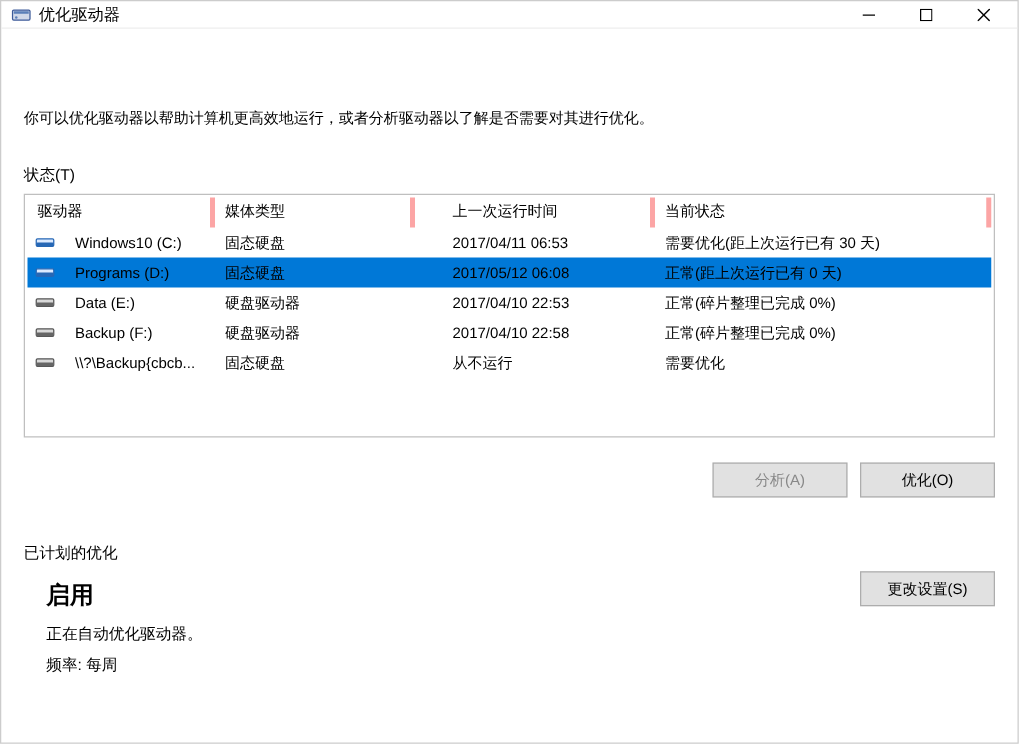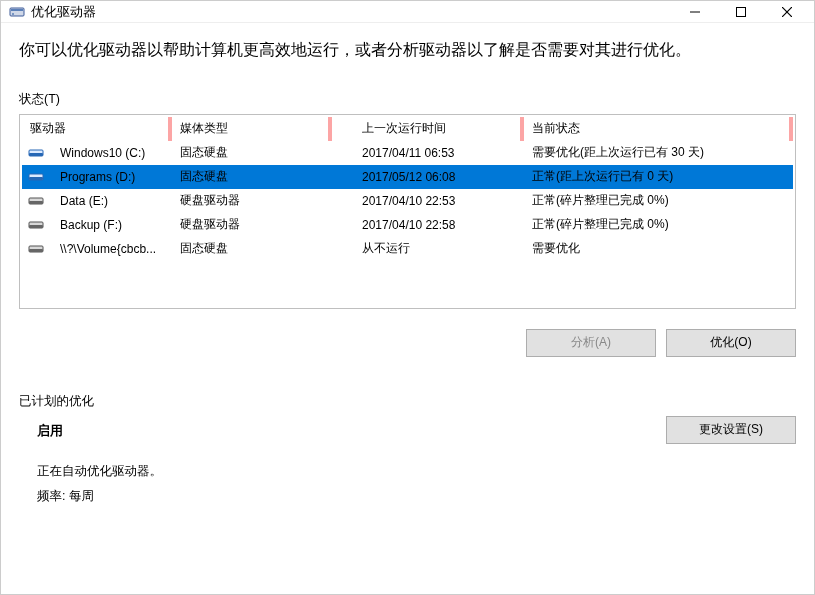--- a/index.html
+++ b/index.html
@@ -34,23 +34,24 @@
       display: flex; align-items: center; justify-content: center;
       color: #000;
     }
     .content {
       padding: 14px 18px 6px 18px;
       flex: 1;
       display: flex;
       flex-direction: column;
     }
     .description {
-      font-size: 16px;
+      font-size: 12px;
       margin-bottom: 28px;
       line-height: 1.6;
+      margin-top: 48px;
     }
     .section-label {
       font-size: 12.5px;
       margin-bottom: 6px;
     }
     .list-frame {
       border: 1px solid #bfbfbf;
       padding: 2px;
       height: 195px;
     }
@@ -87,32 +88,32 @@
       color: #000000;
     }
     .drive-icon { width:16px; height:16px; flex:0 0 16px; }
     .button-row {
       display: flex;
       justify-content: flex-end;
       gap: 10px;
       margin-top: 20px;
     }
     .push-btn {
-      width: 130px;
+      width: 108px;
       height: 28px;
       background: #e1e1e1;
       border: 1px solid #adadad;
       font-size: 12px;
       display:flex; align-items:center; justify-content:center;
     }
     .push-btn.disabled { color: #888; }
     .schedule-section { margin-top: 36px; }
     .schedule-row { display:flex; }
     .schedule-text { flex:1; font-size:12.5px; }
-    .schedule-text .title { font-weight: 700; margin-bottom: 23px; font-size:13px; margin-top:6px; }
+    .schedule-text .title { font-weight: 700; margin-bottom: 10px; font-size:19px; margin-top:6px; }
     .schedule-text .line { margin-bottom: 8px; }
   </style>
 </head>
 <body>
 
 <div class="titlebar">
   <span class="app-icon">
     <svg viewBox="0 0 16 16" width="16" height="16">
       <rect x="1" y="4" width="14" height="8" rx="1" fill="#d0d8e8" stroke="#3c5a99"></rect>
       <rect x="2" y="5" width="12" height="2" fill="#5a7fb8"></rect>
@@ -202,21 +203,21 @@
             <div class="col media">硬盘驱动器</div>
             <div class="col last">2017/04/10 22:58</div>
             <div class="col status">正常(碎片整理已完成 0%)</div>
           </div>
           <div class="row">
             <div class="col drive">
               <span class="drive-icon"><svg viewBox="0 0 16 16" width="16" height="16">
                   <rect x="1" y="5" width="14" height="6" rx="1" fill="#d9d9d9" stroke="#555"></rect>
                   <rect x="1" y="8" width="14" height="3" fill="#666" rx="1"></rect>
                 </svg></span>
-              <span>\\?\Volume{cbcb...</span>
+              <span>\\?\Backup{cbcb...</span>
             </div>
             <div class="col media">固态硬盘</div>
             <div class="col last">从不运行</div>
             <div class="col status">需要优化</div>
           </div>
         </div>
     </div>
   </div>
 
   <div class="button-row">

